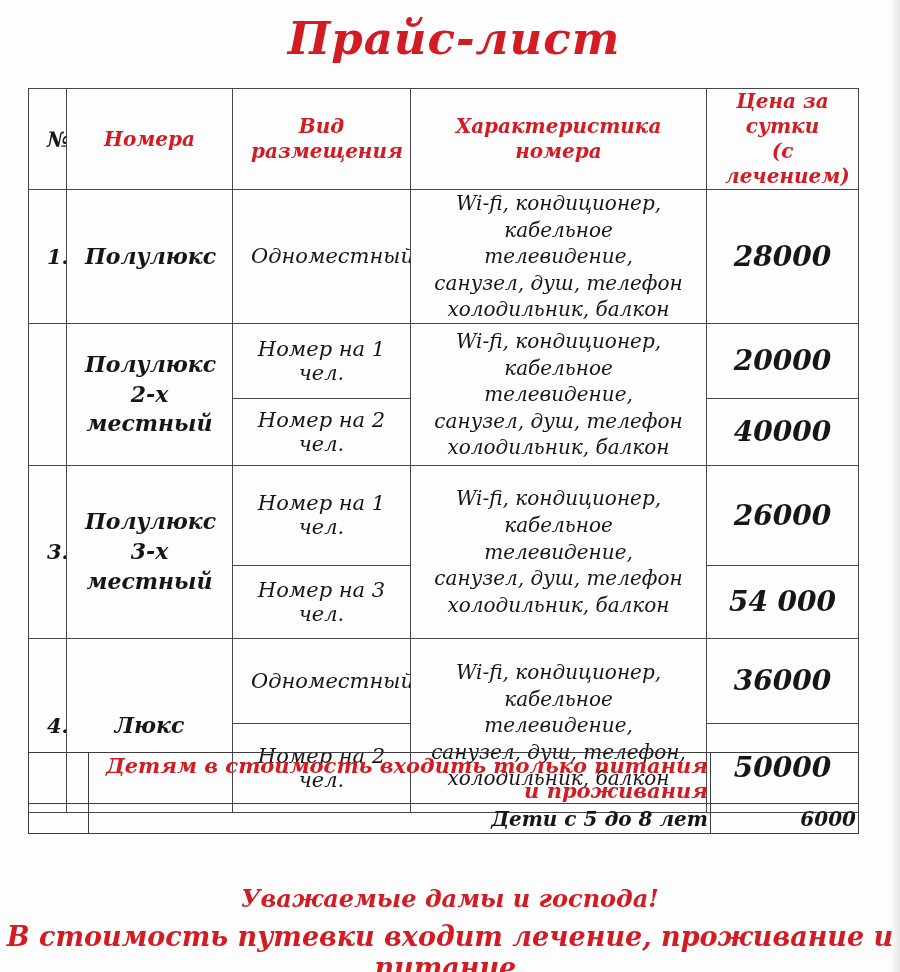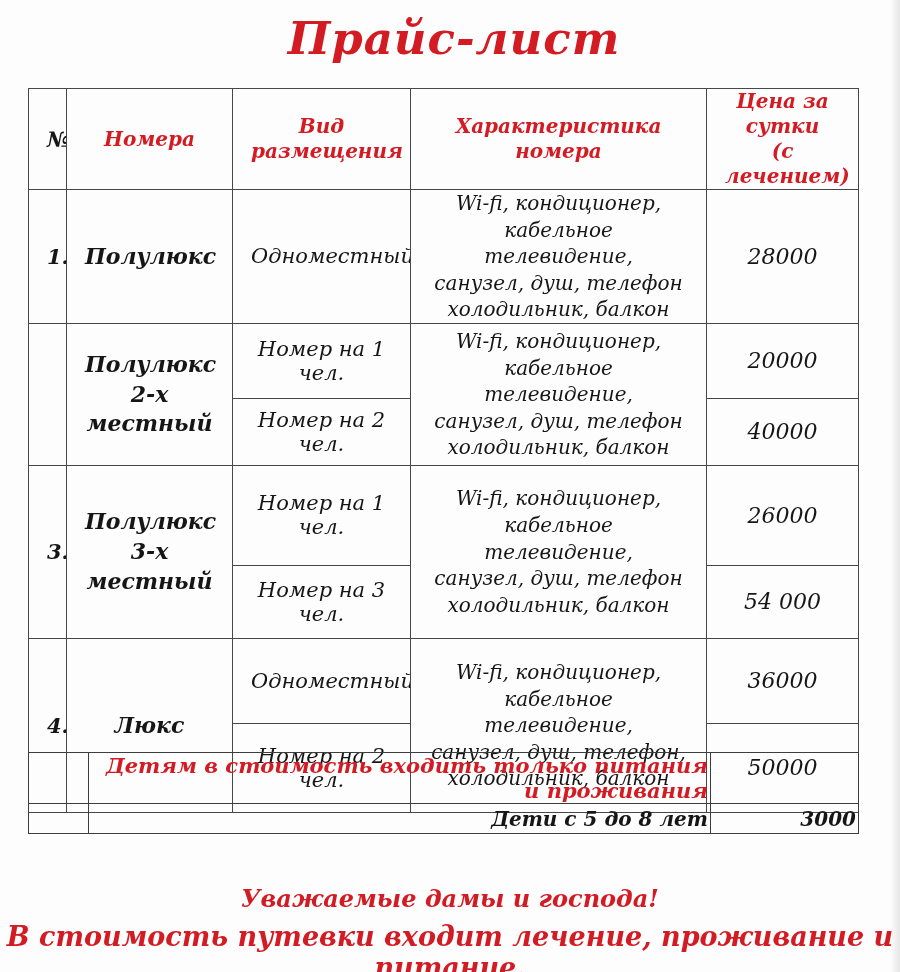--- a/index.html
+++ b/index.html
@@ -32,21 +32,21 @@
   }
   .c0{width:38px}.c1{width:166px}.c2{width:178px}.c3{width:296px}.c4{width:152px}
   .pre{white-space:pre-line;}
   .hdr{color:#d31b23;font-weight:bold;font-size:20px;line-height:1.25;}
   .hdr-num{color:#161616;font-weight:bold;font-size:21px;}
   .cell-num{font-weight:bold;font-size:21px;}
   .num-low{vertical-align:bottom;padding-bottom:22px;}
   .cell-name{font-weight:bold;font-size:22px;line-height:1.35;}
   .cell-type{font-size:21px;}
   .cell-features{font-size:20px;line-height:1.33;}
-  .cell-price{font-weight:normal;font-size:22px;}
+  .cell-price{font-weight:bold;font-size:28px;}
   .rh60{height:60px}.rh115{height:115px}.rh75{height:75px}.rh67{height:67px}
   .rh100{height:100px}.rh73{height:73px}.rh85{height:85px}.rh89{height:89px}
   .rh36{height:36px}.rh34{height:34px}.rh30{height:30px}.rh28{height:28px}
 
   .children-table{position:absolute;left:28px;top:752px;width:830px;}
   .children-table td{
     border:1.8px solid #3d3d3d;
     padding:0 2px;text-align:right;vertical-align:middle;overflow:hidden;
   }
   .k0{width:60px}.k1{width:622px}.k2{width:148px}
@@ -150,21 +150,21 @@
     </colgroup>
   <tbody>
       <tr class="rh36">
     <td></td>
     <td class="banner-cell">Детям в стоимость входить только питания и проживания</td>
     <td></td>
   </tr>
   <tr class="rh30">
     <td></td>
     <td class="child-label">Дети с 5 до 8 лет</td>
-    <td class="child-price">3000</td>
+    <td class="child-price">6000</td>
   </tr>
 </tbody>
   </table>
 
 <div class="footer">
   <div class="footer-line1">Уважаемые дамы и господа!</div>
   <div class="footer-line2">В стоимость путевки входит лечение, проживание и питание.</div>
 </div>
 
 <div class="edge-shadow"></div>

